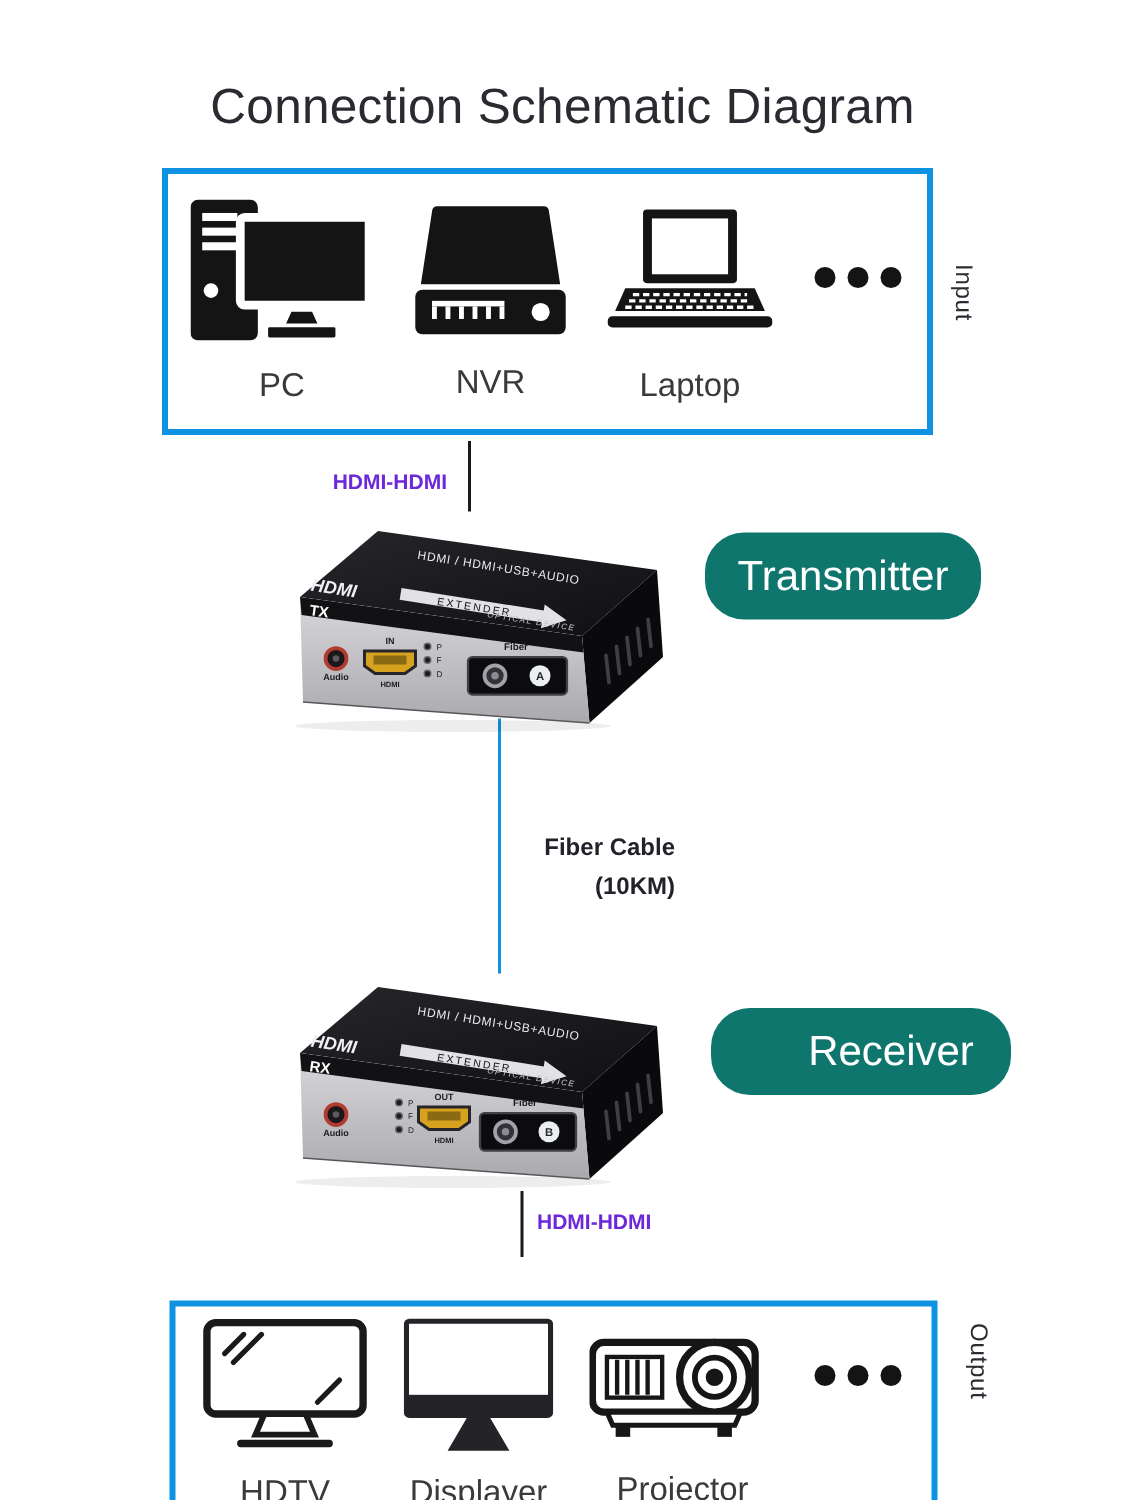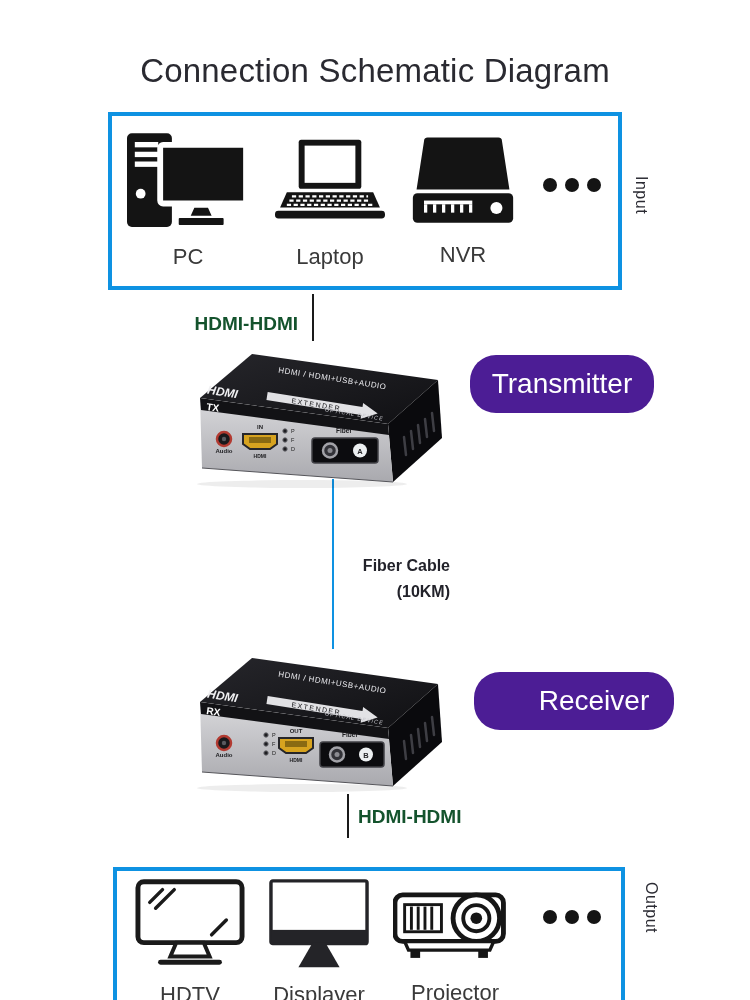--- a/index.html
+++ b/index.html
@@ -8,24 +8,24 @@
   .title{position:absolute;top:52px;left:0;right:0;text-align:center;
          font-size:33px;color:#2a2a31;letter-spacing:0.2px;}
   .group-box{position:absolute;border:4px solid #0E92E2;background:#fff;
          display:flex;align-items:center;justify-content:center;gap:26px;box-sizing:border-box;}
   .cell{display:flex;flex-direction:column;align-items:center;gap:12px;}
   .cell-label{font-size:22px;color:#3a3a3a;}
   .side-label{position:absolute;writing-mode:vertical-rl;font-size:16px;color:#2b2b33;letter-spacing:0.5px;}
   .vline{position:absolute;width:2px;}
   .vline.black{background:#1a1a1a;}
   .vline.blue{background:#0E92E2;}
-  .link-label{position:absolute;font-weight:bold;font-size:19px;color:#14532d;}
+  .link-label{position:absolute;font-weight:bold;font-size:14px;color:#6d28d9;}
   .fiber-label{position:absolute;text-align:right;font-weight:bold;font-size:16px;
          color:#22222a;line-height:1.65;}
-  .tag{position:absolute;background:#4c1d95;color:#ffffff;display:flex;
+  .tag{position:absolute;background:#0f766e;color:#ffffff;display:flex;
          align-items:center;justify-content:center;font-size:28px;border-radius:26px;}
   .device{position:absolute;}
   .dots-input{margin-bottom:32px;}
   .dots-output{margin-bottom:52px;}
 </style>
 </head>
 <body>
 
 <div class="frame">
 
@@ -49,47 +49,47 @@
         <rect x="0" y="0" width="46" height="96" rx="5" fill="#141414"></rect>
         <rect x="8" y="9" width="24" height="5.5" fill="#fff"></rect>
         <rect x="8" y="19" width="24" height="5.5" fill="#fff"></rect>
         <rect x="8" y="29" width="24" height="5.5" fill="#fff"></rect>
         <circle cx="14" cy="62" r="5" fill="#fff"></circle>
         <rect x="34" y="12" width="88" height="60" rx="3" fill="#141414" stroke="#fff" stroke-width="6"></rect>
         <path d="M68,75 L84,75 L89,86 L63,86 Z" fill="#141414" stroke="#fff" stroke-width="3"></path>
         <rect x="52" y="86" width="48" height="9" rx="2" fill="#141414" stroke="#fff" stroke-width="2"></rect>
       </svg>
       <div class="cell-label">PC</div>
-    </div>
-    <div class="cell">
-      <svg width="110" height="100" viewBox="0 0 130 100">
-        <rect x="28" y="0" width="74" height="58" rx="3" fill="#141414"></rect>
-        <rect x="35" y="7" width="60" height="44" fill="#fff"></rect>
-        <path d="M14,62 L116,62 L124,80 L6,80 Z" fill="#141414"></path>
-        <path d="M20,67 H110" stroke="#fff" stroke-width="2.6" stroke-dasharray="5 3"></path>
-        <path d="M17,72 H113" stroke="#fff" stroke-width="2.6" stroke-dasharray="5 3"></path>
-        <path d="M14,77 H116" stroke="#fff" stroke-width="2.6" stroke-dasharray="5 3"></path>
-        <rect x="0" y="84" width="130" height="9" rx="4" fill="#141414"></rect>
-      </svg>
-      <div class="cell-label">Laptop</div>
     </div>
     <div class="cell">
       <svg width="104" height="96" viewBox="0 0 112 96">
         <path d="M14,4 Q14,0 18,0 L94,0 Q98,0 98,4 L106,56 L6,56 Z" fill="#141414"></path>
         <rect x="2" y="60" width="108" height="32" rx="5" fill="#141414"></rect>
         <rect x="14" y="68" width="52" height="4" fill="#fff"></rect>
         <rect x="14" y="72" width="3.5" height="9" fill="#fff"></rect>
         <rect x="23.7" y="72" width="3.5" height="9" fill="#fff"></rect>
         <rect x="33.4" y="72" width="3.5" height="9" fill="#fff"></rect>
         <rect x="43.1" y="72" width="3.5" height="9" fill="#fff"></rect>
         <rect x="52.8" y="72" width="3.5" height="9" fill="#fff"></rect>
         <rect x="62.5" y="72" width="3.5" height="9" fill="#fff"></rect>
         <circle cx="92" cy="76" r="6.5" fill="#fff"></circle>
       </svg>
       <div class="cell-label">NVR</div>
+    </div>
+    <div class="cell">
+      <svg width="110" height="100" viewBox="0 0 130 100">
+        <rect x="28" y="0" width="74" height="58" rx="3" fill="#141414"></rect>
+        <rect x="35" y="7" width="60" height="44" fill="#fff"></rect>
+        <path d="M14,62 L116,62 L124,80 L6,80 Z" fill="#141414"></path>
+        <path d="M20,67 H110" stroke="#fff" stroke-width="2.6" stroke-dasharray="5 3"></path>
+        <path d="M17,72 H113" stroke="#fff" stroke-width="2.6" stroke-dasharray="5 3"></path>
+        <path d="M14,77 H116" stroke="#fff" stroke-width="2.6" stroke-dasharray="5 3"></path>
+        <rect x="0" y="84" width="130" height="9" rx="4" fill="#141414"></rect>
+      </svg>
+      <div class="cell-label">Laptop</div>
     </div>
     <svg class="dots-input" width="62" height="18" viewBox="0 0 62 18">
       <circle cx="9" cy="9" r="7" fill="#141414"></circle>
         <circle cx="31" cy="9" r="7" fill="#141414"></circle>
         <circle cx="53" cy="9" r="7" fill="#141414"></circle>
     </svg>
   </div>
   <div class="side-label" style="left:632px;top:176px;">Input</div>
 
   <svg class="device" style="left:182px;top:334px;" width="280" height="155" viewBox="0 0 280 155">

